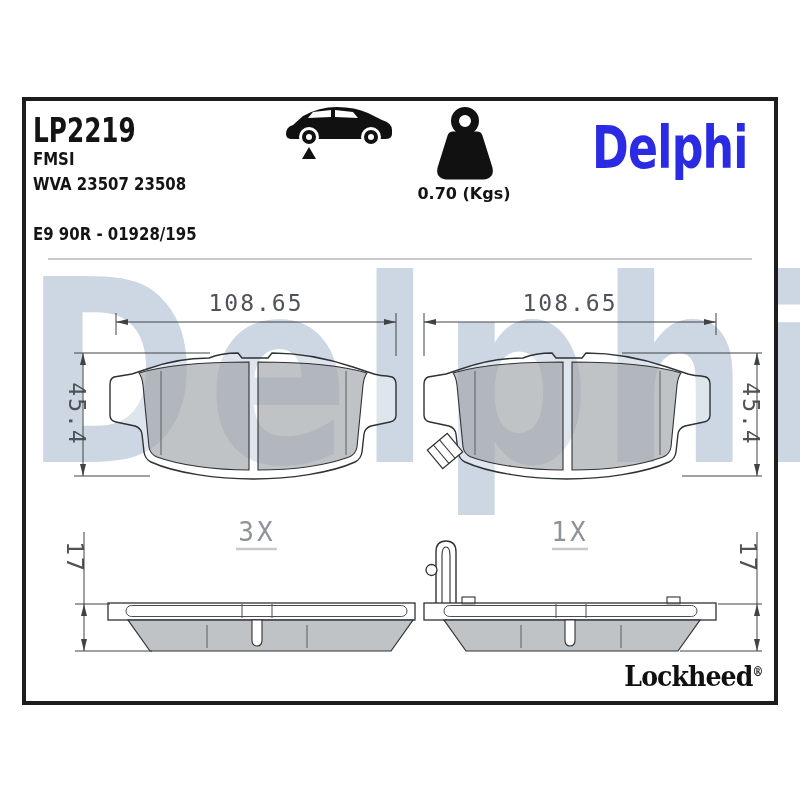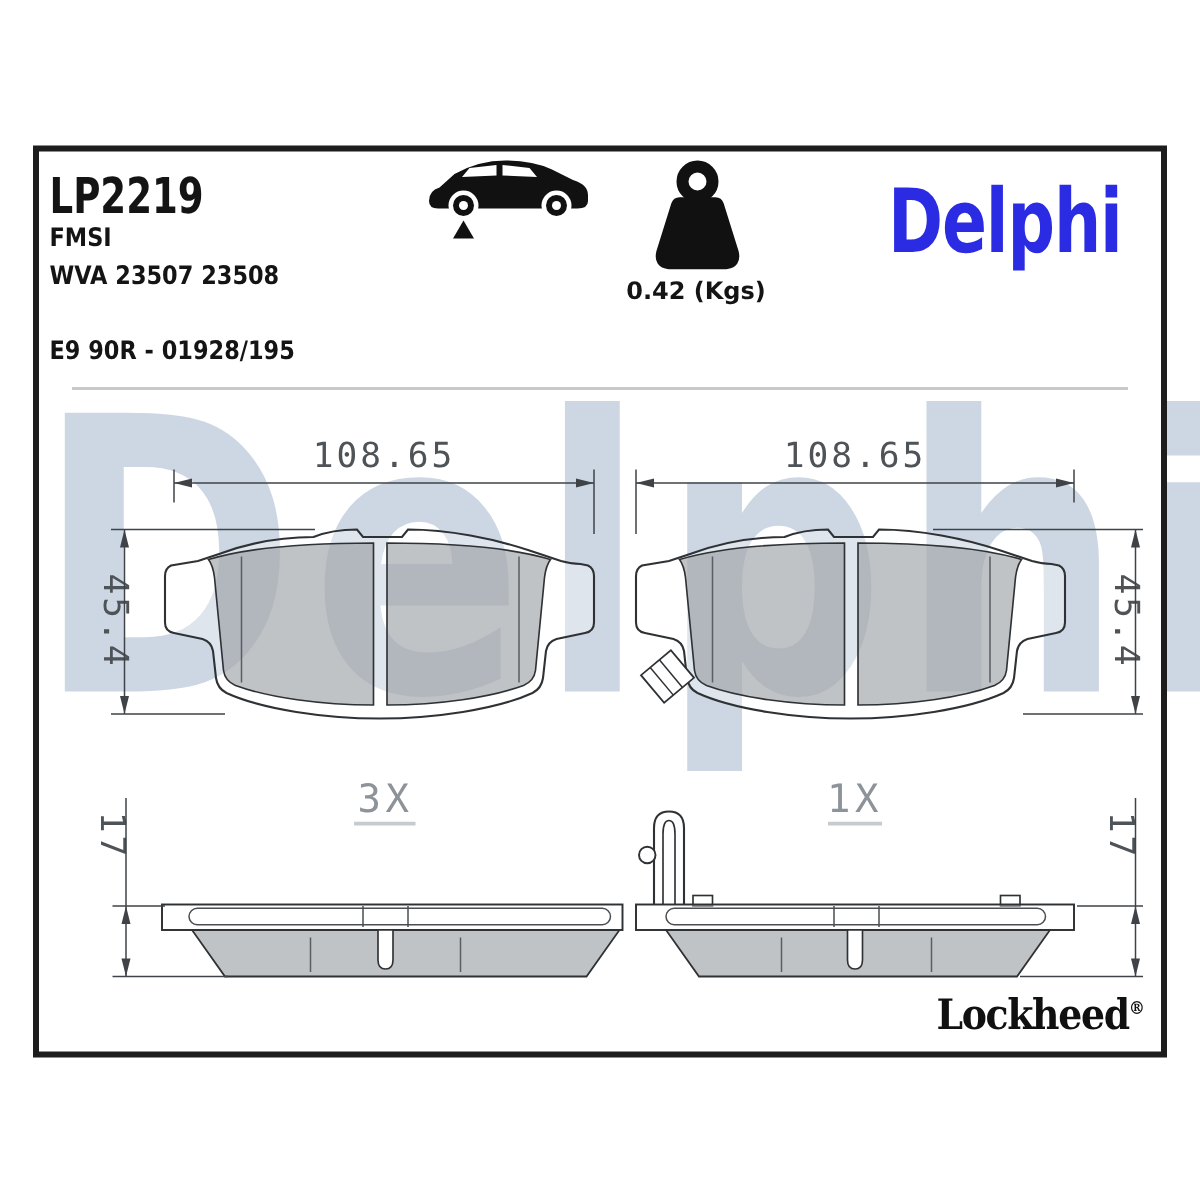--- a/index.html
+++ b/index.html
@@ -74,21 +74,21 @@
     <circle cx="88" cy="33" r="10" fill="#ffffff"></circle>
     <circle cx="88" cy="33" r="7" fill="#111111"></circle>
     <circle cx="88" cy="33" r="3" fill="#ffffff"></circle>
     <path d="M26,43 L33,55 L19,55 Z" fill="#111111"></path>
   </svg>
 
   <svg id="weight-icon" class="abs" width="78" height="78" viewBox="0 0 78 78">
     <circle cx="39" cy="15" r="10" fill="none" stroke="#111111" stroke-width="8"></circle>
     <path d="M27,27 L51,27 Q54,27 55,30 L65,62 Q67,71 58,72 L20,72 Q11,71 13,62 L23,30 Q24,27 27,27 Z" fill="#111111" stroke="#111111" stroke-width="3" stroke-linejoin="round"></path>
   </svg>
-  <div id="weight-label" class="abs">0.42 (Kgs)</div>
+  <div id="weight-label" class="abs">0.70 (Kgs)</div>
 
   <div id="delphi-logo" class="abs">Delphi</div>
 
   <div id="separator" class="abs"></div>
 
   <svg id="drawing-svg" class="abs" width="800" height="800" viewBox="0 0 800 800">
     <defs>
       <g id="pad-front">
         <path d="M100,9 C110,5 120,4 129,4 L133,9 L159,9 L163,4 C190,4 220,10 244,18 L265,25
                  Q272,27 278,27 L283,28 Q287,30 287,35 L287,66 Q287,72 281,73 L262,77

